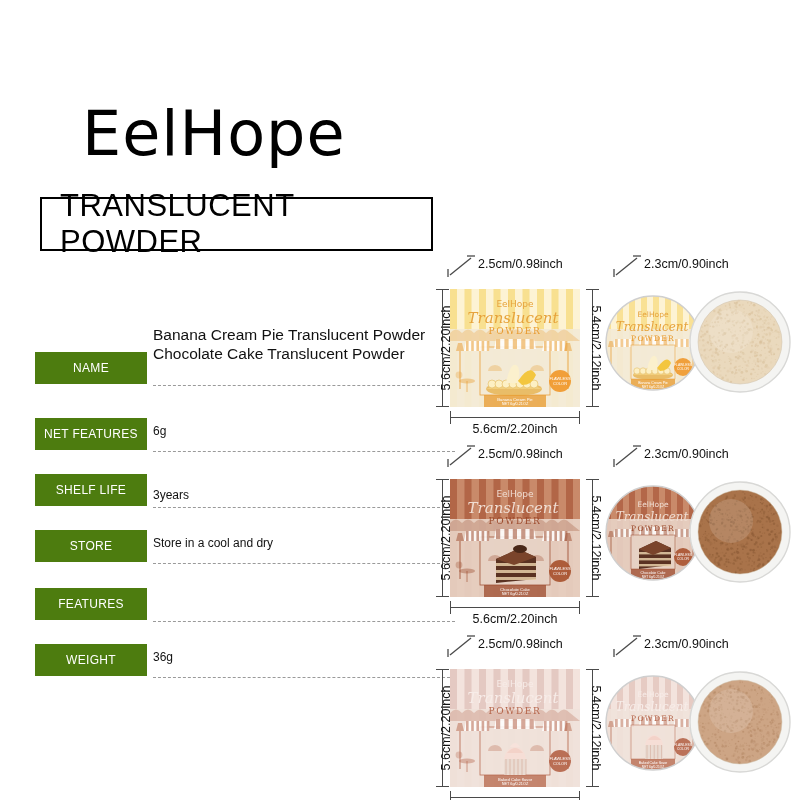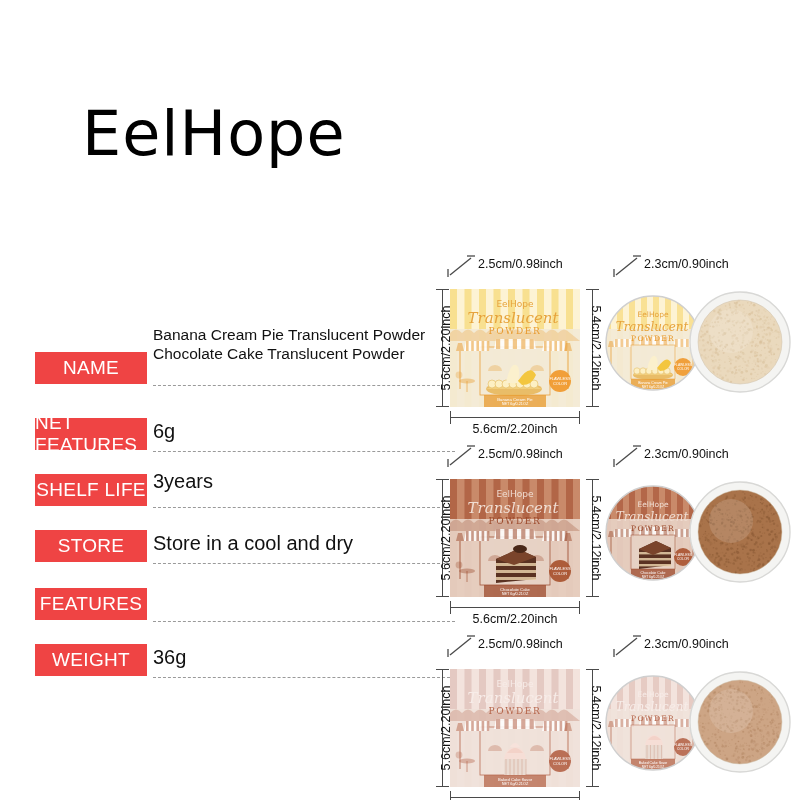--- a/index.html
+++ b/index.html
@@ -27,28 +27,28 @@
   .title-text{
     font-size:31px;color:#000;padding-left:18px;letter-spacing:.5px;
     font-family:"Liberation Sans", sans-serif;
   }
 
   
   .spec{position:absolute;left:35px;top:340px;width:420px;}
   .spec-row{position:absolute;left:0;width:420px;height:34px;}
   .chip{
     position:absolute;left:0;top:0;width:112px;height:32px;
-    background:#ef4444;color:#fff;display:flex;align-items:center;
-    justify-content:center;font-size:19px;letter-spacing:.3px;
+    background:#4d7c0f;color:#fff;display:flex;align-items:center;
+    justify-content:center;font-size:12px;letter-spacing:.3px;
   }
   .val-wrap{
     position:absolute;left:118px;right:0;top:-2px;
   }
   .val{
-    font-size:20px;color:#111;line-height:19px;white-space:nowrap;
+    font-size:12px;color:#111;line-height:19px;white-space:nowrap;
   }
   .val.small{font-size:15.5px;line-height:18.5px;}
   .dash{
     position:absolute;left:118px;width:302px;
     border-bottom:1.6px dashed #9a9a9a;
   }
 
   
   .prod-row{position:absolute;left:425px;width:375px;height:190px;margin-top:21px;}
 
@@ -100,41 +100,44 @@
   .jar{position:absolute;width:102px;height:102px;}
   .jar svg{display:block;}
 </style>
 </head>
 <body>
 
 <div class="page">
 
   <div class="logo">EelHope</div>
 
+  <div class="title-box">
+    <div class="title-text">TRANSLUCENT POWDER</div>
+  </div>
 
   <div class="spec" id="spec-table">
       <div class="spec-row" style="top: 12px;">
         <div class="chip">NAME</div>
         <div class="val-wrap" style="top: -26px;">
           <div class="val small">Banana Cream Pie Translucent Powder</div>
           <div class="val small">Chocolate Cake Translucent Powder</div>
         </div>
       </div>
       <div class="dash" style="top: 45px;"></div>
       <div class="spec-row" style="top: 78px;">
         <div class="chip">NET  FEATURES</div>
         <div class="val-wrap">
           <div class="val" style="margin-top: 6px;">6g</div>
         </div>
       </div>
       <div class="dash" style="top: 111px;"></div>
       <div class="spec-row" style="top: 134px;">
         <div class="chip">SHELF LIFE</div>
         <div class="val-wrap">
-          <div class="val" style="margin-top: 0;">3years</div>
+          <div class="val" style="margin-top: 14px;">3years</div>
         </div>
       </div>
       <div class="dash" style="top: 167px;"></div>
       <div class="spec-row" style="top: 190px;">
         <div class="chip">STORE</div>
         <div class="val-wrap">
           <div class="val" style="margin-top: 6px;">Store in a cool and dry</div>
         </div>
       </div>
       <div class="dash" style="top: 223px;"></div>

